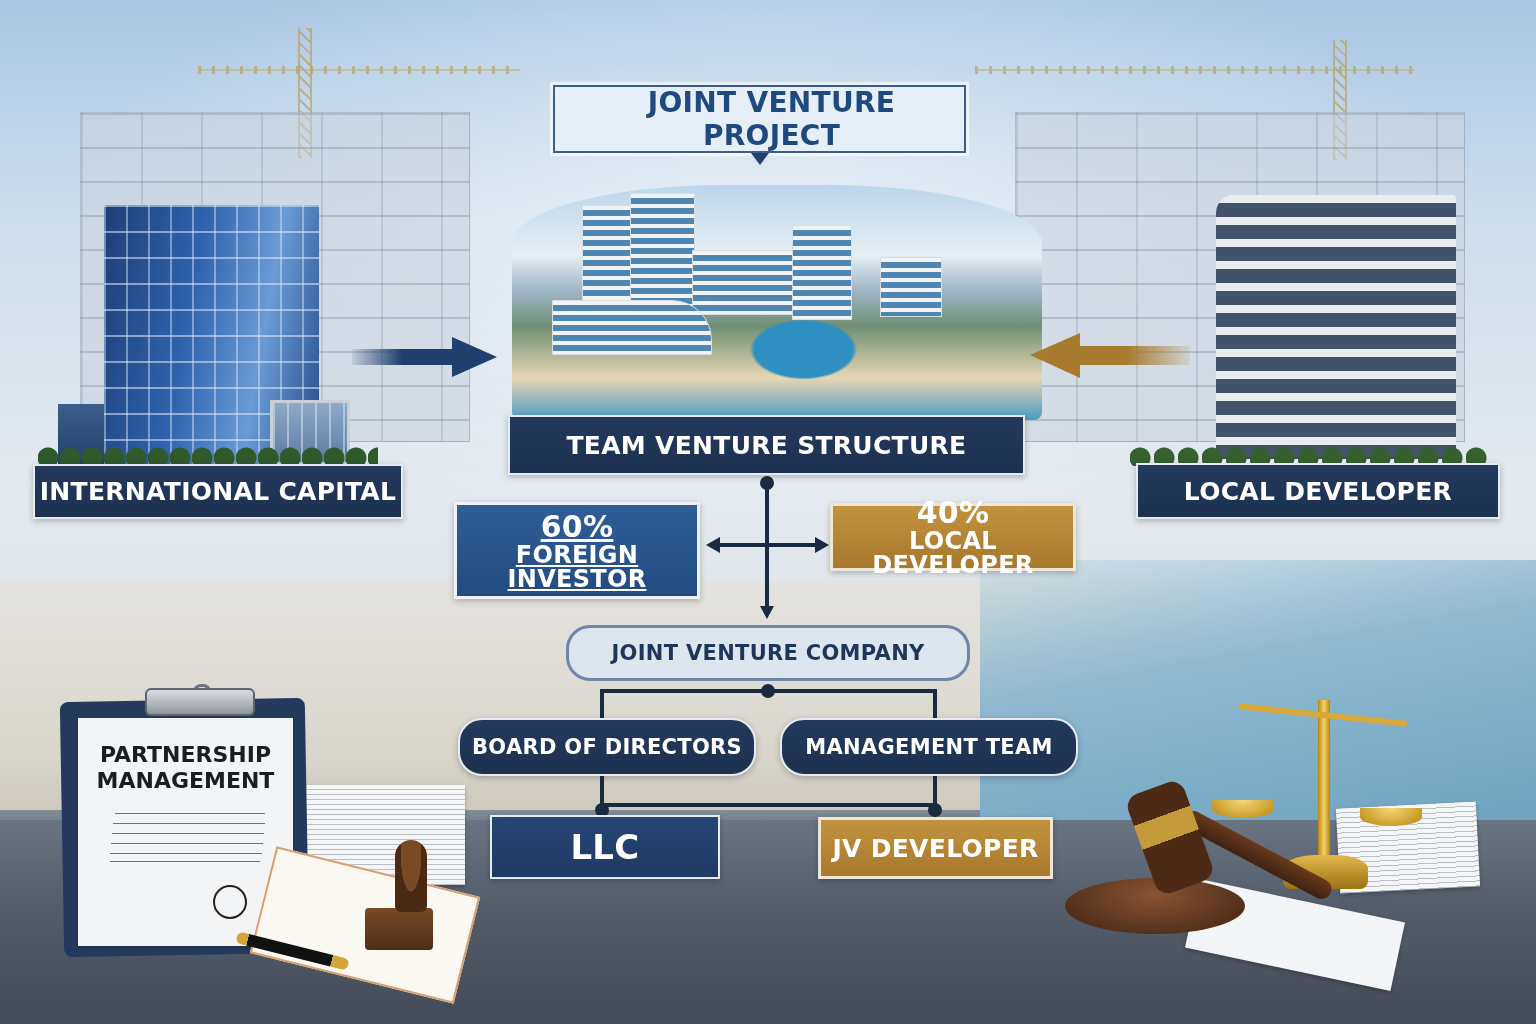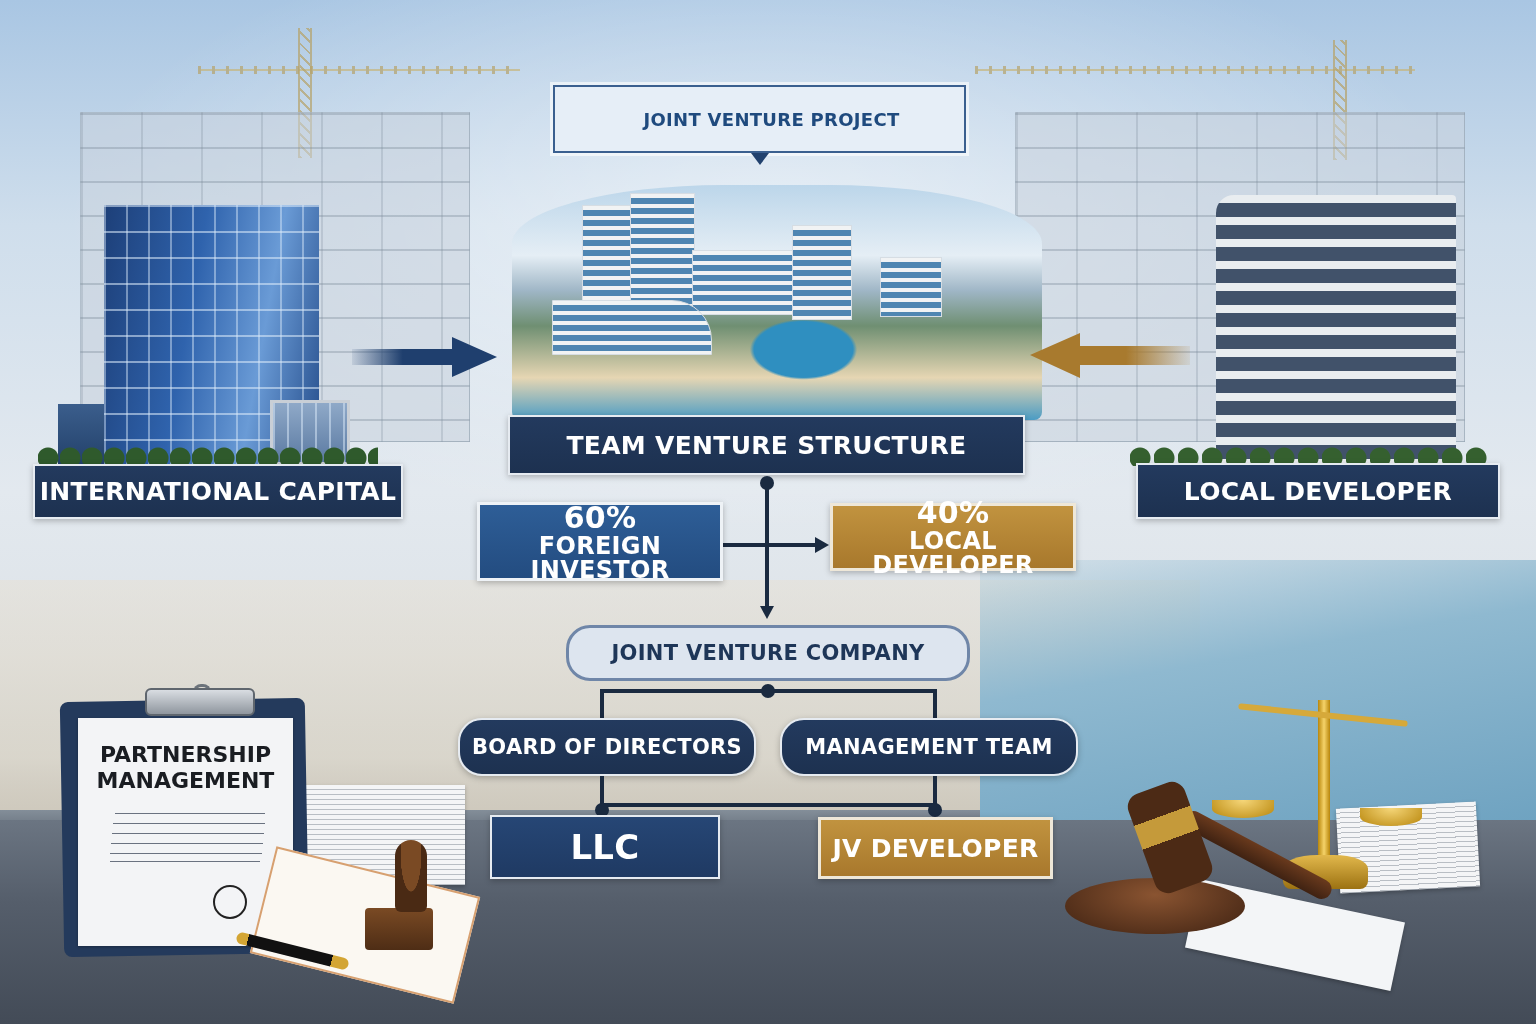--- a/index.html
+++ b/index.html
@@ -65,21 +65,21 @@
   
   .box { position: absolute; display: flex; flex-direction: column; align-items: center; justify-content: center;
     text-align: center; font-weight: bold; letter-spacing: 0.3px; }
   .navy { background: linear-gradient(180deg,#233a5e,#1d3150); color: #fff; border: 2px solid #e6ebf1;
     box-shadow: 0 2px 6px rgba(0,0,0,0.25); }
   .blue { background: linear-gradient(180deg,#2e5e97,#234c80); color: #fff; border: 3px solid #eef2f6; box-shadow: 0 2px 6px rgba(0,0,0,0.25); }
   .gold { background: linear-gradient(180deg,#c1933f,#a8782c); color: #fff; border: 3px solid #eee7d8; box-shadow: 0 2px 6px rgba(0,0,0,0.25); }
   .light { background: #dde5ef; color: #1e3658; border: 3px solid #6f86a8; }
   .title-box { background: #e6eef7; color: #1f4a7e; border: 2px solid #3a5f8f; box-shadow: 0 0 0 3px rgba(255,255,255,0.6); }
 
-  .t-title { font-size: 18px; padding-left: 24px; }
+  .t-title { font-size: 28px; padding-left: 24px; }
   .t-big { font-size: 25px; }
   .t-pct { font-size: 30px; line-height: 32px; }
   .t-sub { font-size: 24px; line-height: 24px; }
   .t-mid { font-size: 21px; border-radius: 24px; }
   .t-llc { font-size: 34px; }
 
   .pointer { width: 0; height: 0; border-left: 9px solid transparent; border-right: 9px solid transparent; border-top: 12px solid #21416e; }
 
   .line { position: absolute; background: #1a2a40; }
   .dot { position: absolute; width: 14px; height: 14px; border-radius: 50%; background: #1a2a40; }
@@ -179,21 +179,21 @@
   <span>TEAM VENTURE STRUCTURE</span>
 </div>
 
 <div class="dot" style="left:760px;top:476px;"></div>
 <div class="line" style="left:765px;top:480px;width:4px;height:128px;"></div>
 <div class="line" style="left:718px;top:543px;width:98px;height:4px;"></div>
 <div class="ahead-l" style="left:706px;top:537px;"></div>
 <div class="ahead-r" style="left:815px;top:537px;"></div>
 <div class="ahead-d" style="left:760px;top:606px;"></div>
 
-<div class="box blue" style="left:477px;top:502px;width:246px;height:79px;">
+<div class="box blue" style="left:454px;top:502px;width:246px;height:97px;text-decoration:underline;">
   <span class="t-pct">60%</span>
   <span class="t-sub">FOREIGN INVESTOR</span>
 </div>
 <div class="box gold" style="left:830px;top:503px;width:246px;height:68px;">
   <span class="t-pct">40%</span>
   <span class="t-sub">LOCAL DEVELOPER</span>
 </div>
 
 <div class="box light t-mid" style="left:566px;top:625px;width:404px;height:56px;">
   <span>JOINT VENTURE COMPANY</span>

